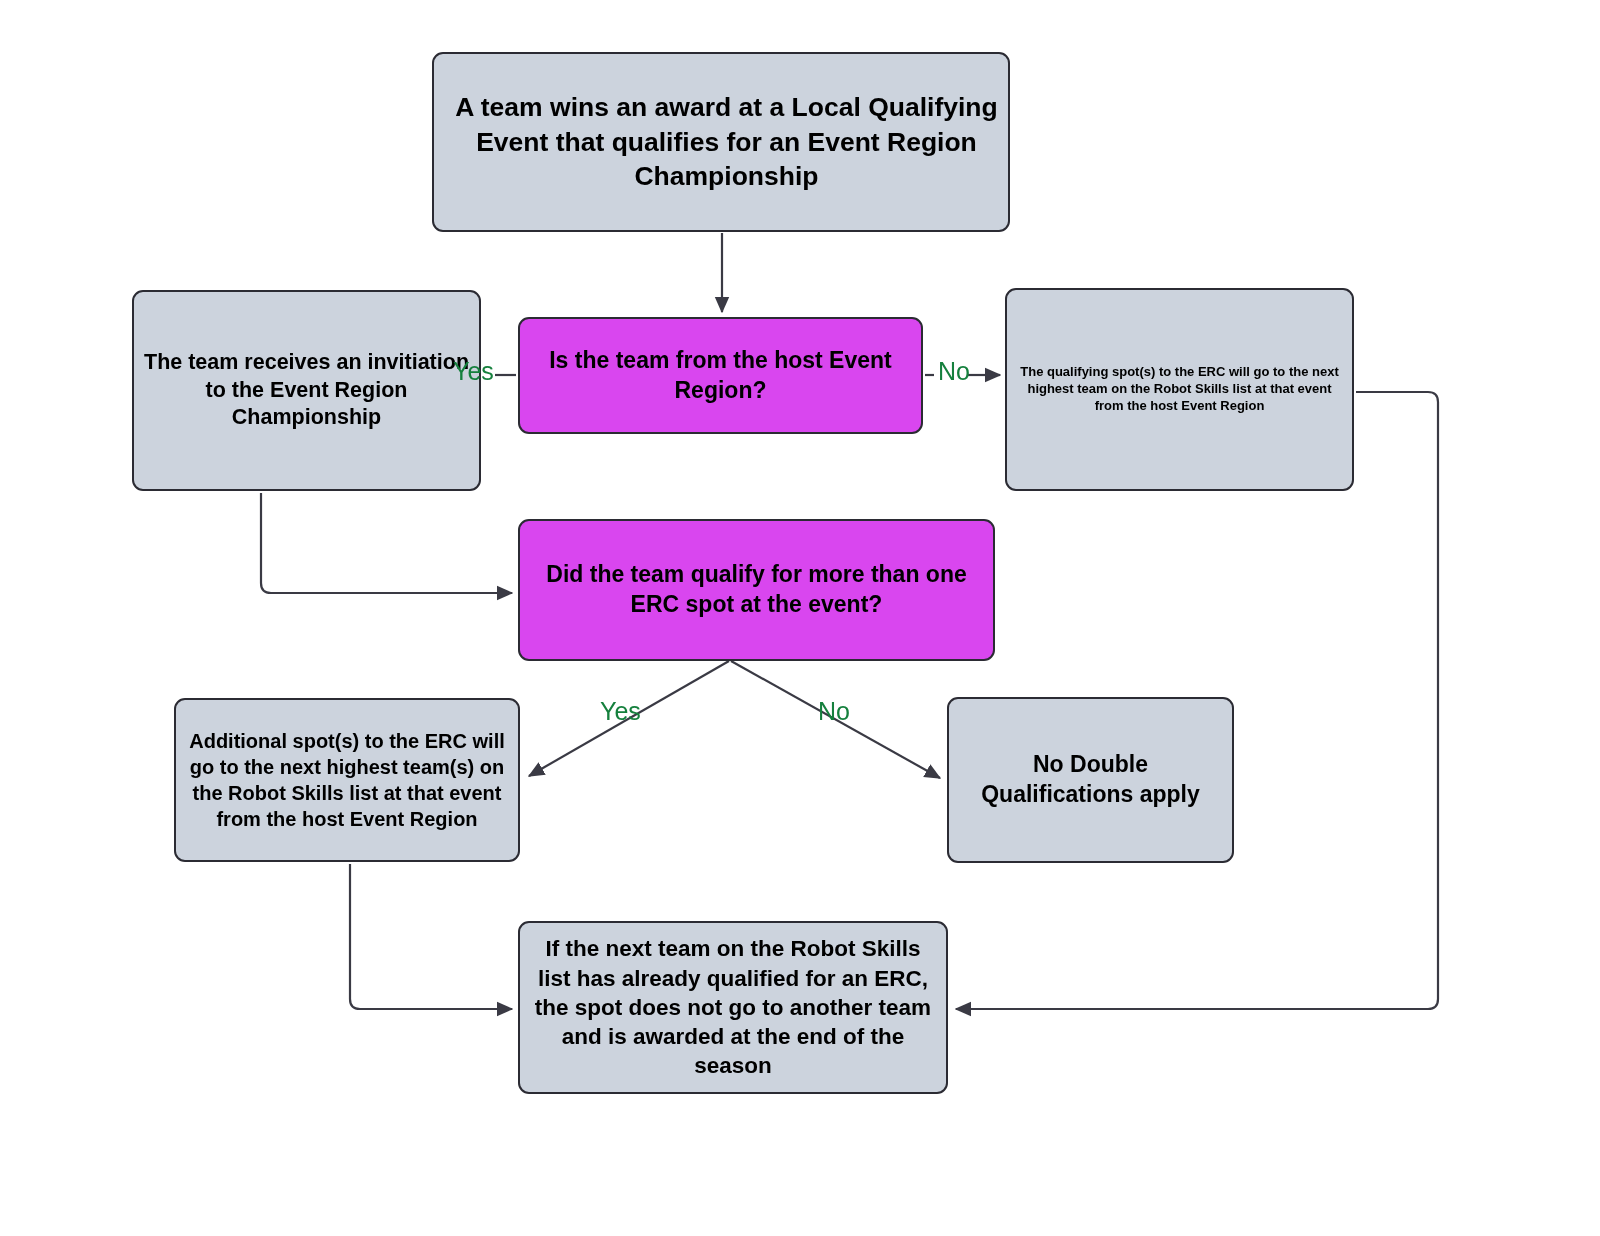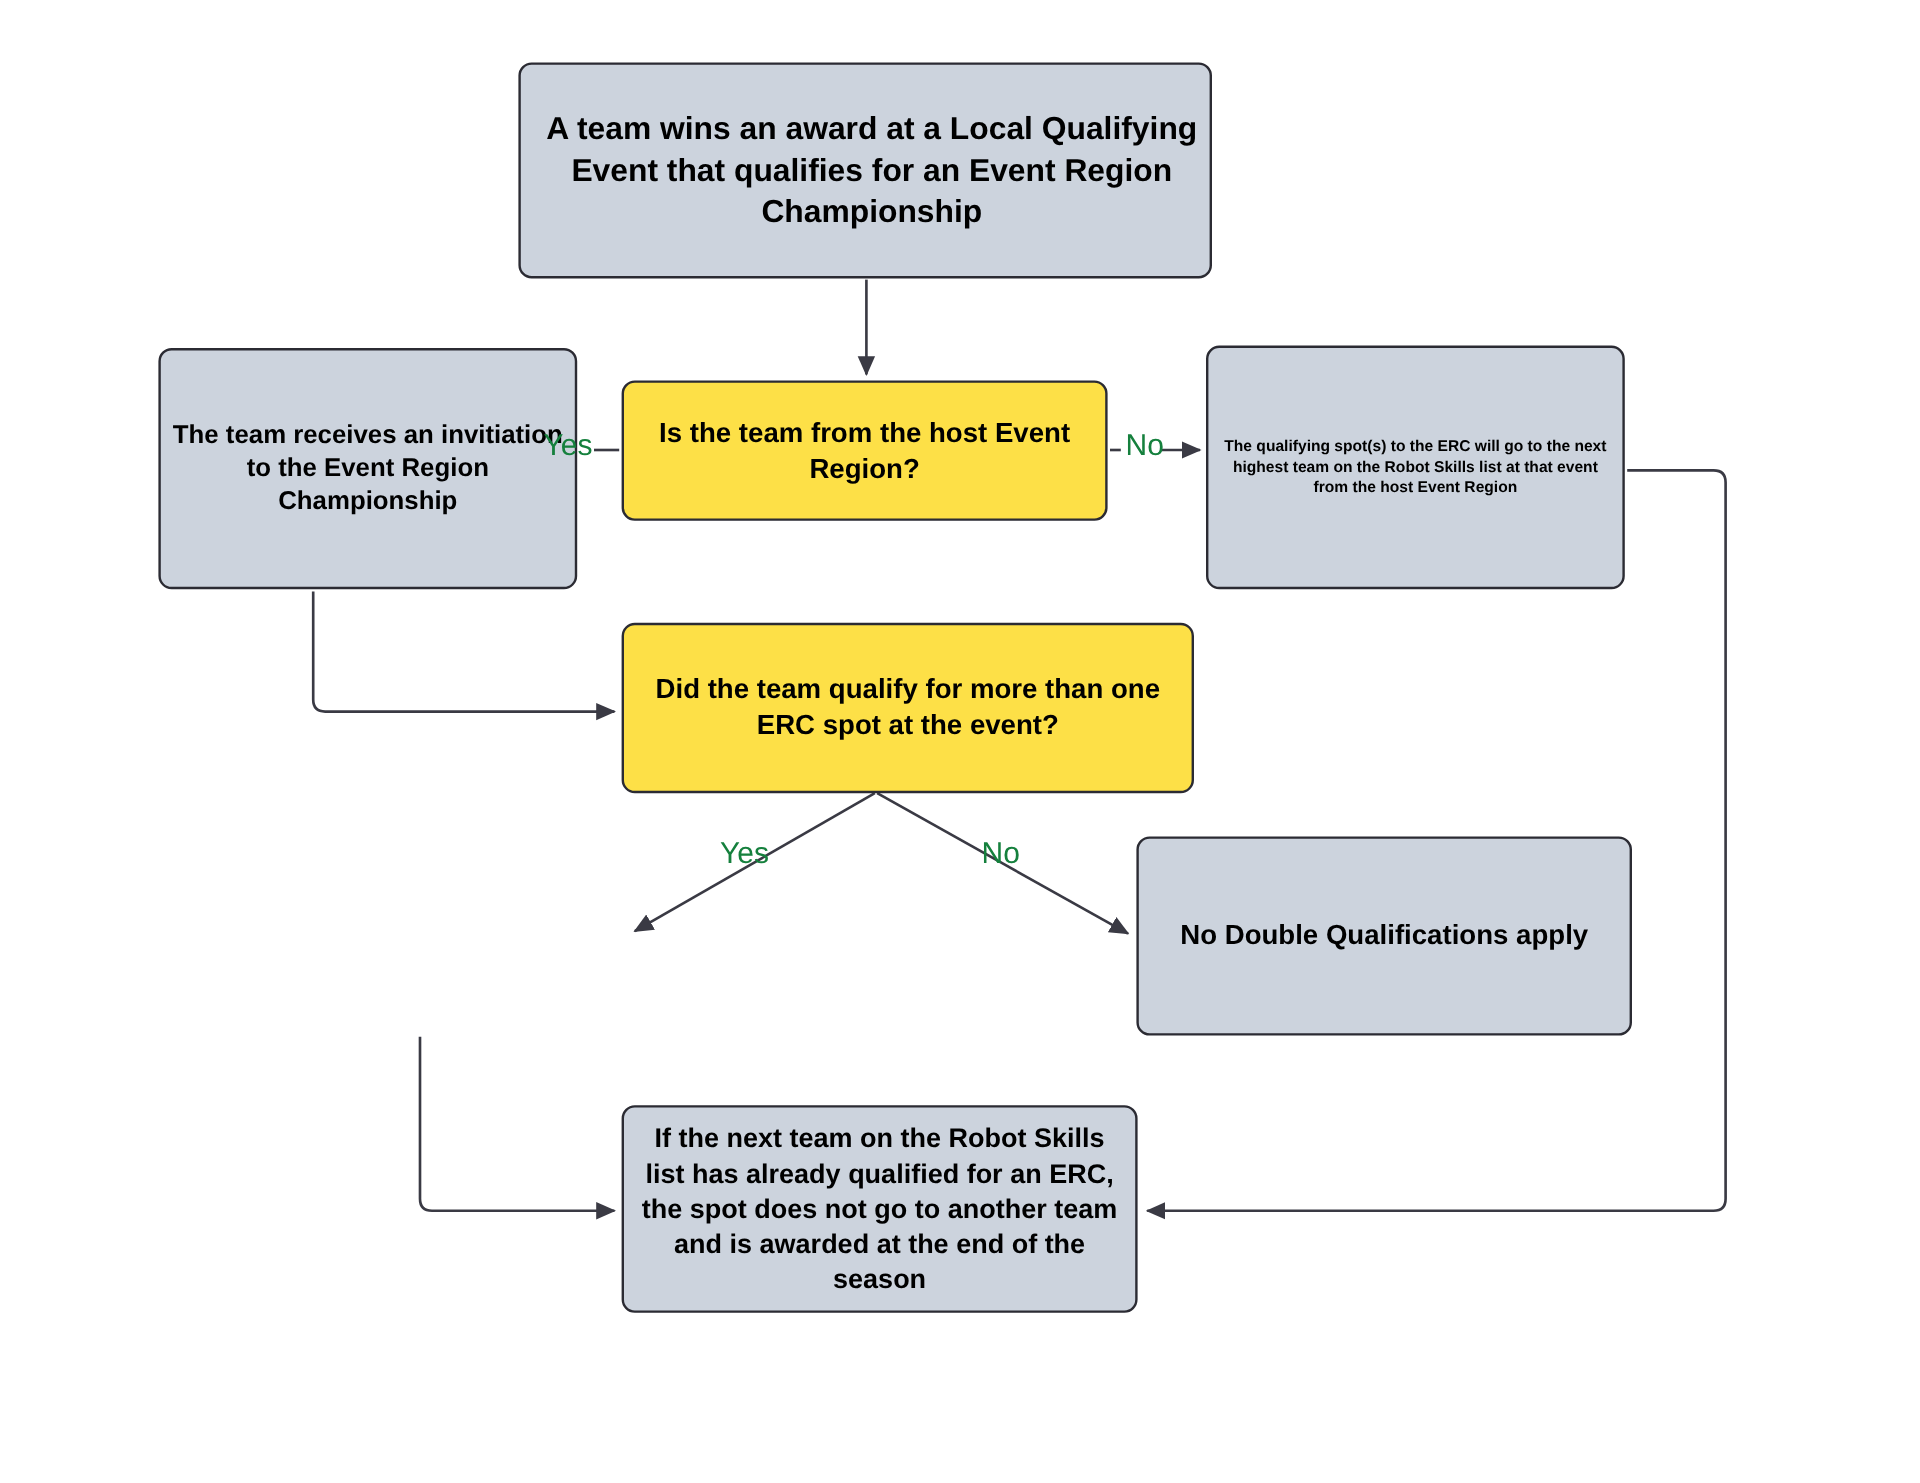--- a/index.html
+++ b/index.html
@@ -36,21 +36,21 @@
     text-align: center;
     font-weight: bold;
     color: #000000;
     line-height: 1.30;
     padding: 6px 10px;
   }
   .node.process {
     background: #ccd3dd;
   }
   .node.decision {
-    background: #fde047;
+    background: #d946ef;
     justify-content: center;
   }
   .node .txt {
     display: block;
     width: 100%;
     white-space: pre-line;
   }
   .edge-label {
     position: absolute;
     color: #15803d;
@@ -59,21 +59,21 @@
     line-height: 1;
   }
 
   
   #node-start        { left: 432px;  top: 52px;   width: 578px;  height: 180px; font-size: 26.5px; padding-left: 21px; }
   #node-decision-1   { left: 518px;  top: 317px;  width: 405px;  height: 117px; font-size: 23px; }
   #node-invite       { left: 84px;   top: 290px;  width: 349px;  height: 201px; font-size: 21.5px; margin-left: 48px; }
   #node-next-highest { left: 1005px; top: 288px;  width: 349px;  height: 203px; font-size: 13px; }
   #node-decision-2   { left: 518px;  top: 519px;  width: 477px;  height: 142px; font-size: 23px; }
   #node-additional   { left: 174px;  top: 698px;  width: 346px;  height: 164px; font-size: 20px; }
-  #node-nodouble     { left: 947px;  top: 697px;  width: 413px;  height: 166px; font-size: 23px; }
+  #node-nodouble     { left: 947px;  top: 697px;  width: 287px;  height: 166px; font-size: 23px; }
   #node-bottom       { left: 518px;  top: 921px;  width: 430px;  height: 173px; font-size: 22.5px; }
 
   
   #lbl-yes-1 { left: 453px; top: 359px; font-size: 25px; }
   #lbl-no-1  { left: 938px; top: 359px; font-size: 25px; }
   #lbl-yes-2 { left: 600px; top: 699px; font-size: 25px; }
   #lbl-no-2  { left: 818px; top: 699px; font-size: 25px; }
 </style>
 </head>
 <body>
@@ -119,20 +119,23 @@
   </div>
 
   <div class="node process" id="node-next-highest">
     <span class="txt">The qualifying spot(s) to the ERC will go to the next highest team on the Robot Skills list at that event from the host Event Region</span>
   </div>
 
   <div class="node decision" id="node-decision-2">
     <span class="txt">Did the team qualify for more than one ERC spot at the event?</span>
   </div>
 
+  <div class="node process" id="node-additional">
+    <span class="txt">Additional spot(s) to the ERC will go to the next highest team(s) on the Robot Skills list at that event from the host Event Region</span>
+  </div>
 
   <div class="node process" id="node-nodouble">
     <span class="txt">No Double Qualifications apply</span>
   </div>
 
   <div class="node process" id="node-bottom">
     <span class="txt">If the next team on the Robot Skills list has already qualified for an ERC, the spot does not go to another team and is awarded at the end of the season</span>
   </div>
 
   <div class="edge-label" id="lbl-yes-1">Yes</div>

